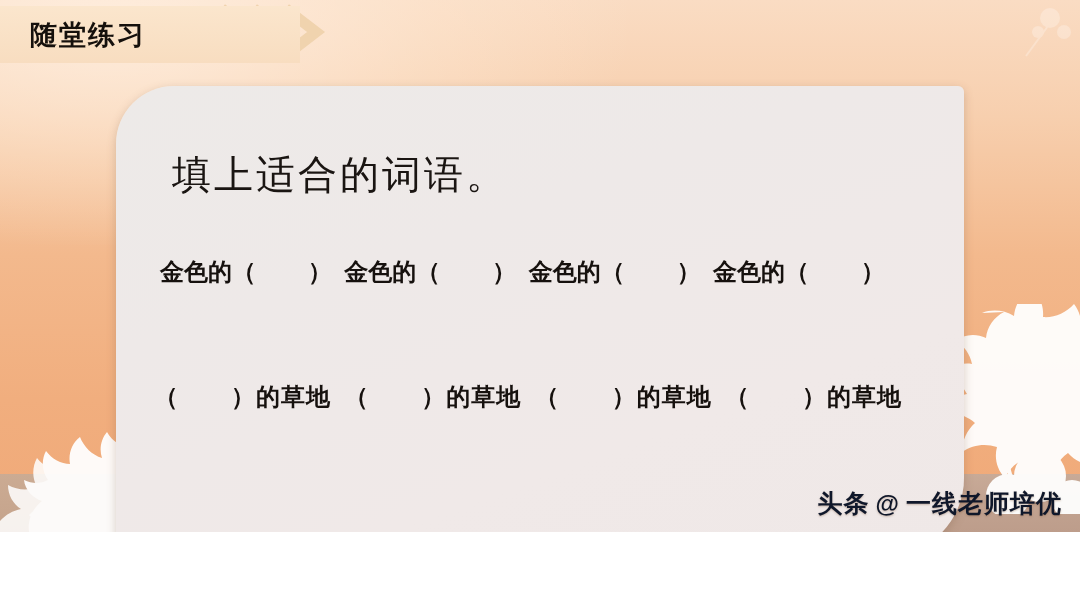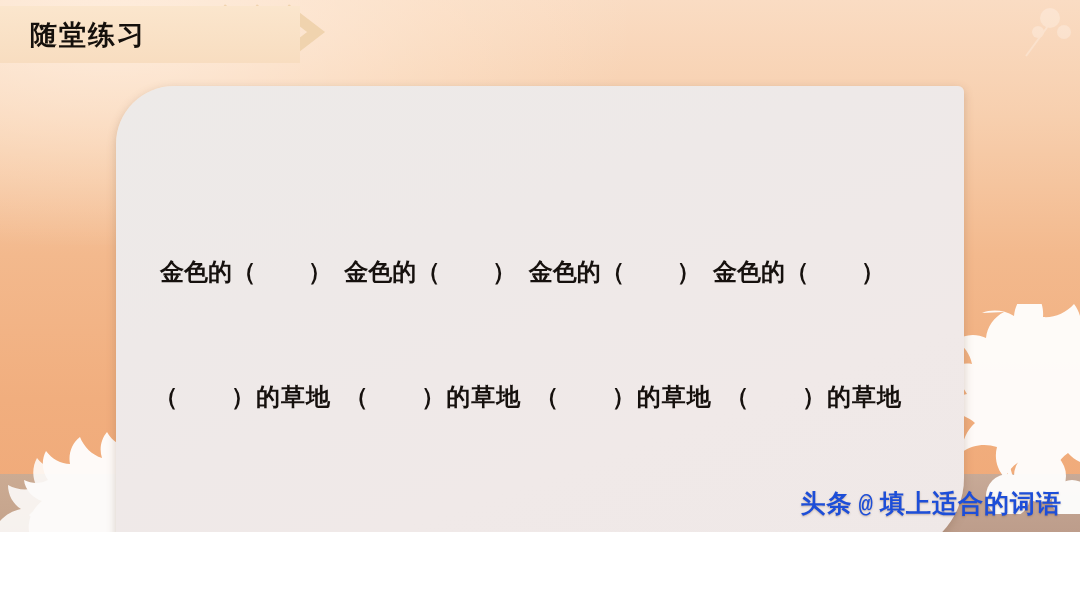--- a/index.html
+++ b/index.html
@@ -133,24 +133,24 @@
     letter-spacing: 1px;
   }
   .exercise-line .item { margin-right: 4px; }
   .exercise-line .blank { letter-spacing: 2px; }
 
   
   .watermark {
     position: absolute;
     right: 18px;
     bottom: 12px;
-    font-family: Liberation Mono, monospace;
+    font-family: Liberation Sans, sans-serif;
     font-size: 25px;
     font-weight: bold;
-    color: #1d4ed8;
+    color: #0f172a;
     letter-spacing: 1px;
     white-space: nowrap;
     text-shadow: 0 1px 2px rgba(120, 80, 50, 0.35);
     display: flex;
     align-items: baseline;
     gap: 6px;
   }
   .watermark .wm-at { font-size: 24px; }
 </style>
 </head>
@@ -206,20 +206,21 @@
     </svg>
   </div>
 
   <div class="title-banner">
     <div class="title-text">随堂练习</div>
   </div>
 
   <div class="card">
     <div class="card-inner">
 
+      <div class="lesson-heading">填上适合的词语。</div>
 
       <div class="exercise-line row1">
         <span class="item"><span>金色的</span><span>（</span><span class="blank">　　</span><span>）</span></span>
         <span class="item"><span>金色的</span><span>（</span><span class="blank">　　</span><span>）</span></span>
         <span class="item"><span>金色的</span><span>（</span><span class="blank">　　</span><span>）</span></span>
         <span class="item"><span>金色的</span><span>（</span><span class="blank">　　</span><span>）</span></span>
       </div>
 
       <div class="exercise-line row2">
         <span class="item"><span>（</span><span class="blank">　　</span><span>）</span><span>的草地</span></span>
@@ -227,16 +228,16 @@
         <span class="item"><span>（</span><span class="blank">　　</span><span>）</span><span>的草地</span></span>
         <span class="item"><span>（</span><span class="blank">　　</span><span>）</span><span>的草地</span></span>
       </div>
 
     </div>
   </div>
 
   <div class="watermark">
     <span>头条</span>
     <span class="wm-at">@</span>
-    <span>填上适合的词语</span>
+    <span>一线老师培优</span>
   </div>
 
 </div>
 
 </body></html>

